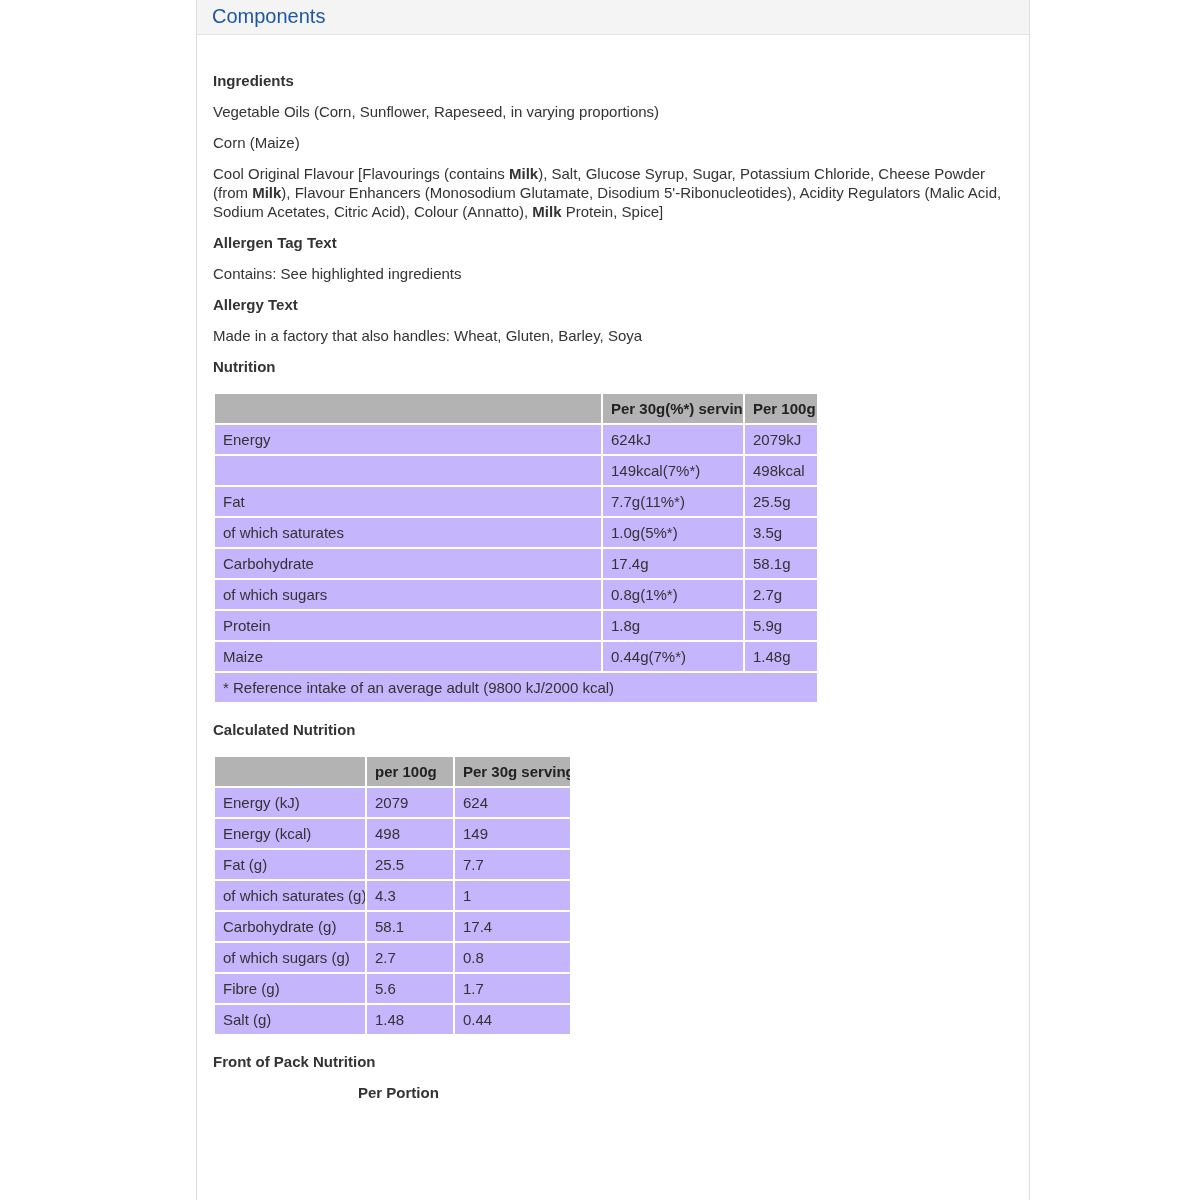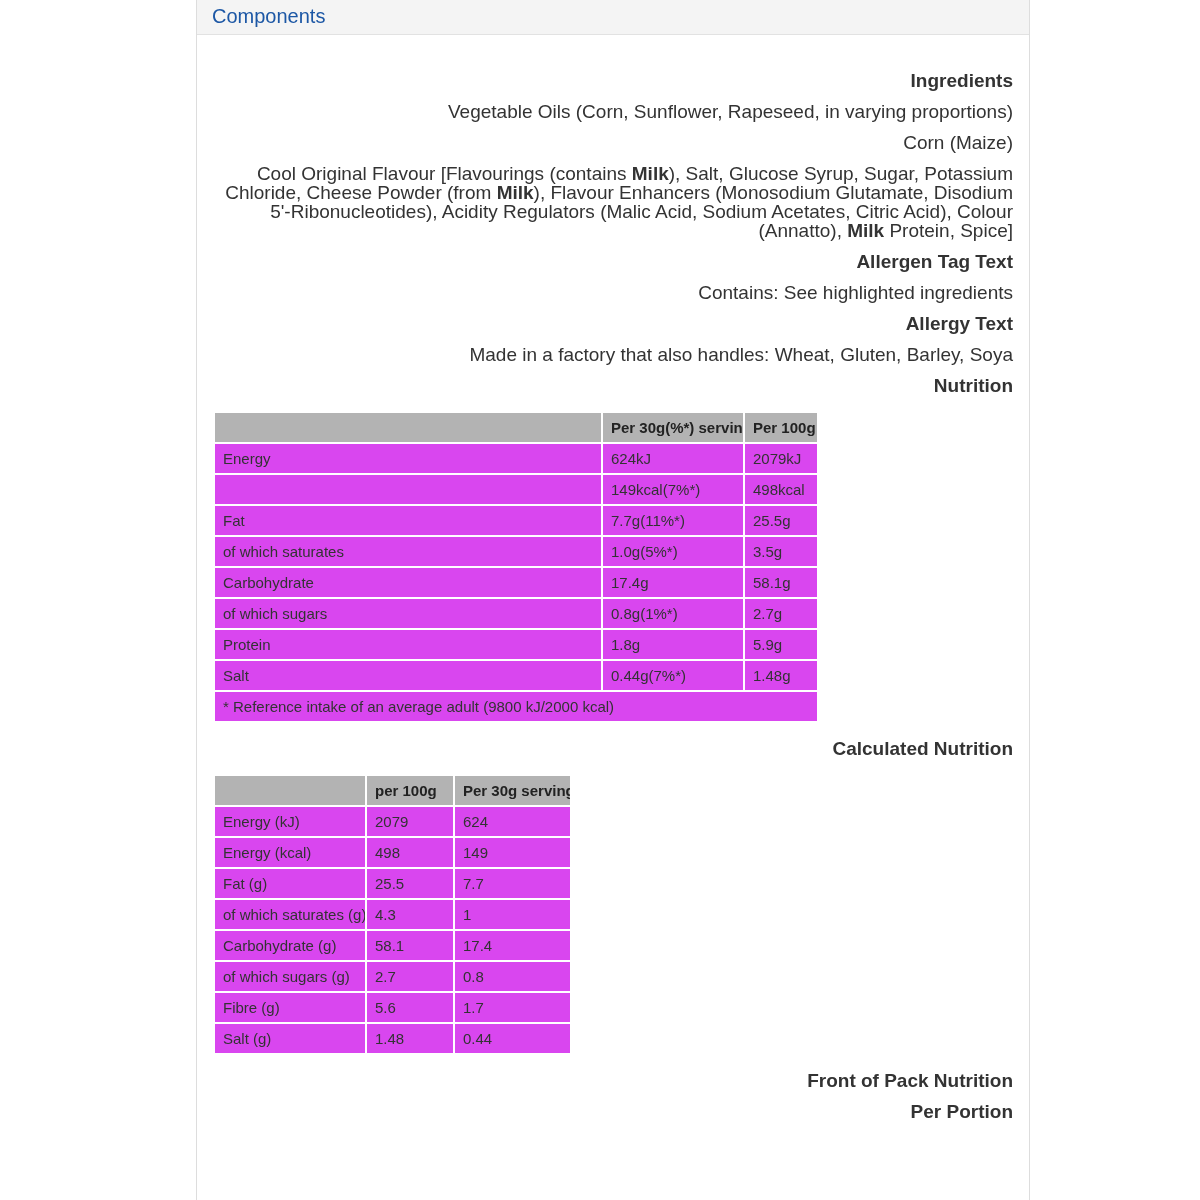--- a/index.html
+++ b/index.html
@@ -32,22 +32,21 @@
     line-height: 24px;
     text-align: center;
   }
   .panel-body {
     padding: 24px 16px 0 16px;
     font-size: 15px;
   }
   .panel-body p, .panel-body h3 {
     margin: 12px 0;
     line-height: 19px;
-    font-size: 19px;
-    text-align: right;
+    font-size: 15px;
   }
   .panel-body h3 { font-weight: 700; color: #333; }
   b { font-weight: 700; }
 
   table {
     border-collapse: separate;
     border-spacing: 2px;
     margin: 16px 0;
     table-layout: fixed;
   }
@@ -56,21 +55,21 @@
   th, td {
     padding: 5px 8px;
     line-height: 19px;
     font-size: 15px;
     text-align: left;
     vertical-align: middle;
     overflow: hidden;
     white-space: nowrap;
   }
   th { background: #b3b3b3; font-weight: 700; color: #222; }
-  td { background: #d946ef; font-weight: 400; }
+  td { background: #c4b5fd; font-weight: 400; }
 
   .nutrition-table col.c1 { width: 386px; }
   .nutrition-table col.c2 { width: 140px; }
   .nutrition-table col.c3 { width: 72px; }
   .calc-table col.c1 { width: 150px; }
   .calc-table col.c2 { width: 86px; }
   .calc-table col.c3 { width: 115px; }
 
   .per-portion { margin-left: 145px !important; font-weight: 700; }
 </style>
@@ -140,21 +139,21 @@
             <td>of which sugars</td>
             <td>0.8g(1%*)</td>
             <td>2.7g</td>
           </tr>
         <tr>
             <td>Protein</td>
             <td>1.8g</td>
             <td>5.9g</td>
           </tr>
         <tr>
-            <td>Salt</td>
+            <td>Maize</td>
             <td>0.44g(7%*)</td>
             <td>1.48g</td>
           </tr>
         <tr>
             <td colspan="3">* Reference intake of an average adult (9800 kJ/2000 kcal)</td>
           </tr>
       </tbody>
     </table>
 
     <h3>Calculated Nutrition</h3>

